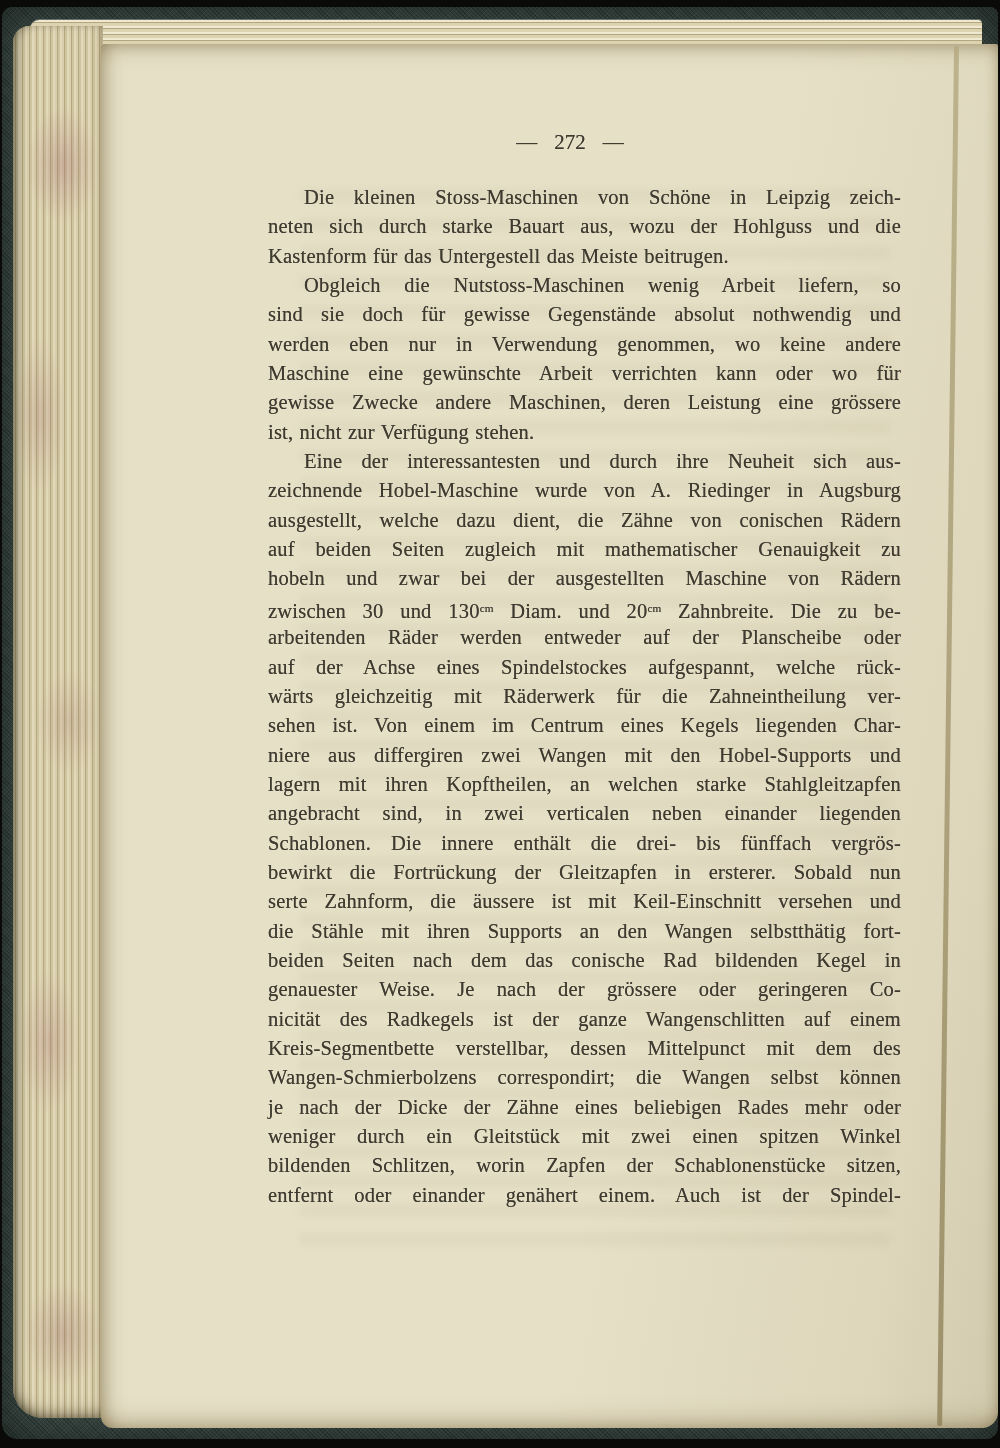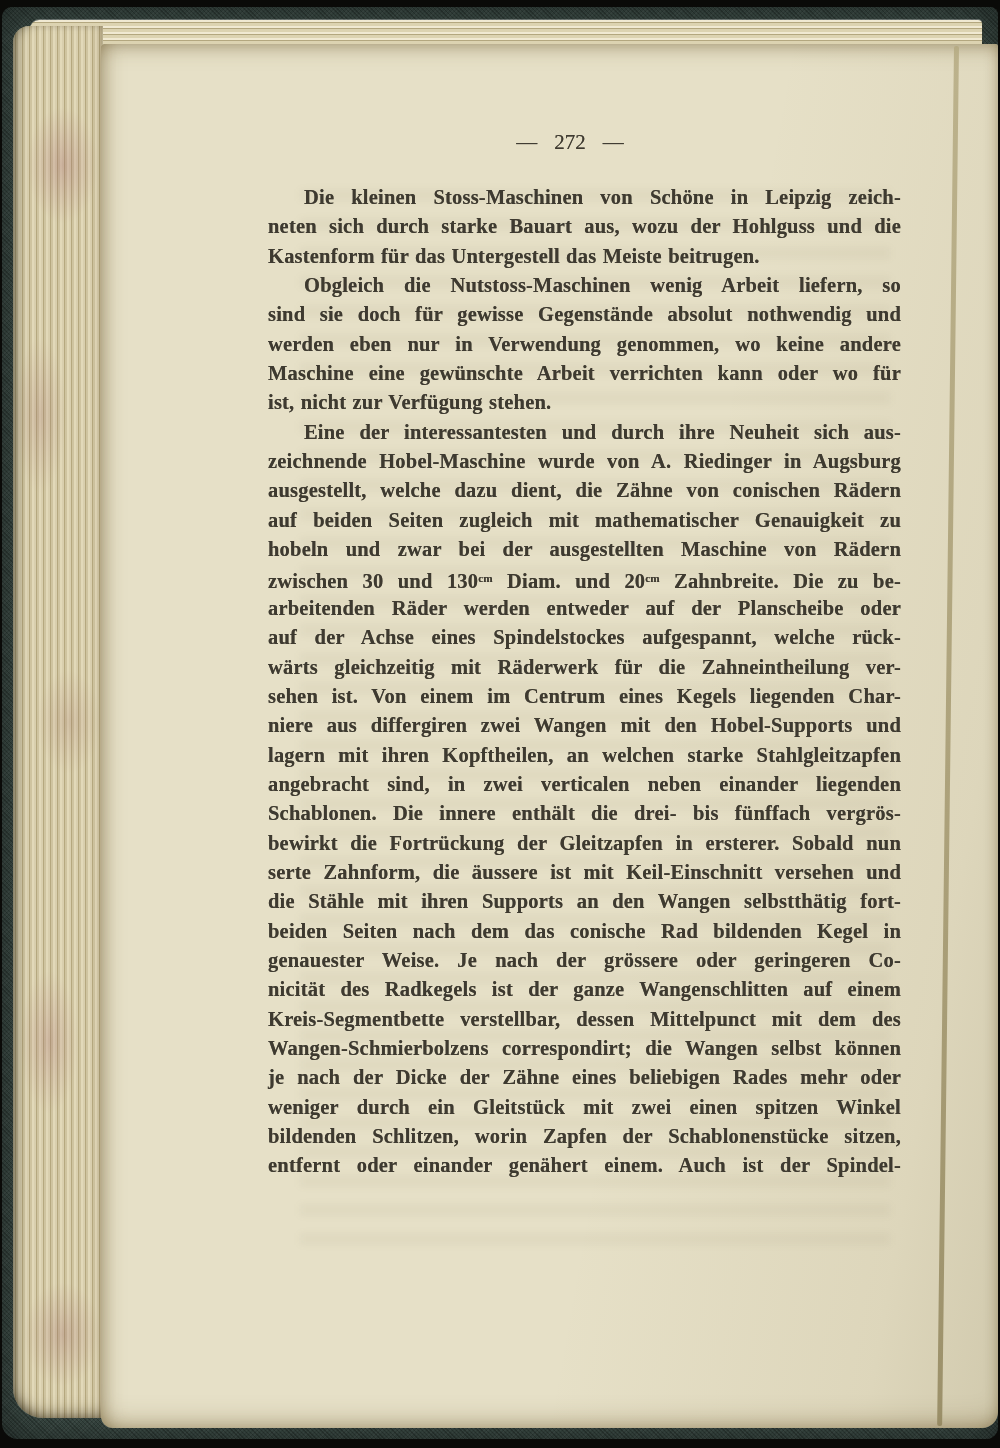--- a/index.html
+++ b/index.html
@@ -74,21 +74,20 @@
     position:absolute;left:268px;top:130px;width:604px;
     display:flex;justify-content:center;align-items:baseline;gap:17px;
     color:var(--ink,#3e3a30);font-size:21px;
     text-shadow:0 0 .5px rgba(62,58,48,.7);
   }
   .text-body{
     position:absolute;left:268px;top:183px;width:633px;
     color:var(--ink,#3e3a30);font-size:20.5px;line-height:29.35px;
     text-shadow:0 0 .5px rgba(62,58,48,.7);
     letter-spacing:.2px;
-    font-weight:bold;
   }
   .line{text-align:justify;text-align-last:justify;height:29.35px;word-spacing:1px;}
   .line.first{padding-left:36px;}
   .line.end{text-align-last:left;}
   .line sup{font-size:.55em;vertical-align:.55em;letter-spacing:0;}
 </style>
 </head>
 <body>
 
 <div class="scene" style="--paper: #e6e0c7; --ink: #3e3a30; --cover: #3a4a44; --edge: #d5cba9; --marble_vein: #9e6066; --background: #0a0a08;">
@@ -106,20 +105,21 @@
   </div>
 
   <div class="text-body">
       <div class="line first">Die kleinen Stoss-Maschinen von Schöne in Leipzig zeich-</div>
       <div class="line">neten sich durch starke Bauart aus, wozu der Hohlguss und die</div>
       <div class="line end">Kastenform für das Untergestell das Meiste beitrugen.</div>
       <div class="line first">Obgleich die Nutstoss-Maschinen wenig Arbeit liefern, so</div>
       <div class="line">sind sie doch für gewisse Gegenstände absolut nothwendig und</div>
       <div class="line">werden eben nur in Verwendung genommen, wo keine andere</div>
       <div class="line">Maschine eine gewünschte Arbeit verrichten kann oder wo für</div>
+      <div class="line">gewisse Zwecke andere Maschinen, deren Leistung eine grössere</div>
       <div class="line end">ist, nicht zur Verfügung stehen.</div>
       <div class="line first">Eine der interessantesten und durch ihre Neuheit sich aus-</div>
       <div class="line">zeichnende Hobel-Maschine wurde von A. Riedinger in Augsburg</div>
       <div class="line">ausgestellt, welche dazu dient, die Zähne von conischen Rädern</div>
       <div class="line">auf beiden Seiten zugleich mit mathematischer Genauigkeit zu</div>
       <div class="line">hobeln und zwar bei der ausgestellten Maschine von Rädern</div>
       <div class="line">zwischen 30 und 130<sup>cm</sup> Diam. und 20<sup>cm</sup> Zahnbreite. Die zu be-</div>
       <div class="line">arbeitenden Räder werden entweder auf der Planscheibe oder</div>
       <div class="line">auf der Achse eines Spindelstockes aufgespannt, welche rück-</div>
       <div class="line">wärts gleichzeitig mit Räderwerk für die Zahneintheilung ver-</div>

